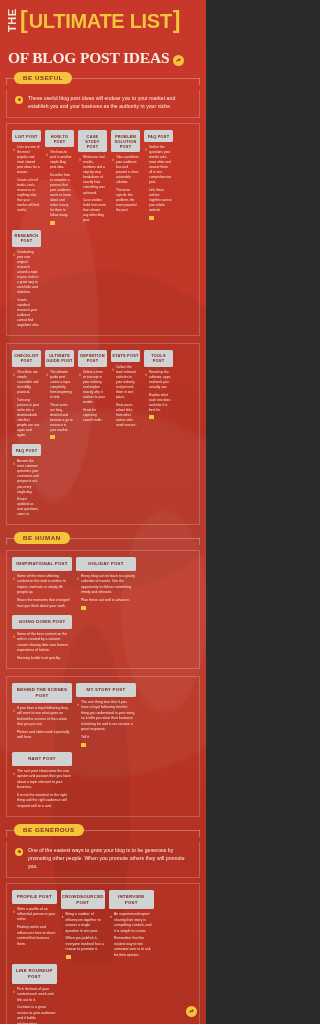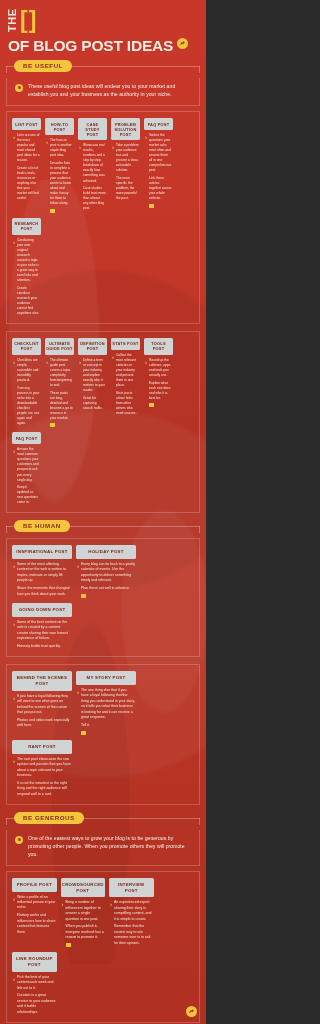--- a/index.html
+++ b/index.html
@@ -35,21 +35,21 @@
     color:#f3e3d2; line-height:.82; text-transform:uppercase;
     writing-mode:vertical-rl; transform:rotate(180deg); height:18px;
   }
   .ult-wrap { display:flex; align-items:center; gap:1px; }
   .brk { color:#f2c53d; font-size:23px; font-weight:bold; line-height:1; }
   .ult {
     font-size:20px; font-weight:bold; color:#f2c53d;
     letter-spacing:-.3px; line-height:1;
   }
   .hdr-l2 {
-    display:flex; align-items:flex-start; gap:4px; margin-top:6px;
+    display:flex; align-items:flex-end; gap:4px; margin-top:18px;font-family:Liberation Serif, serif;
   }
   .of-blog {
     font-size:15.5px; font-weight:bold; color:#f6ece2;
     letter-spacing:-.2px; line-height:1.05;
   }
   .hdr-dot {
     width:11px;height:11px;border-radius:50%;background:#f2c53d;
     display:flex;align-items:center;justify-content:center;flex:none;
   }
   .hdr-dot svg{display:block;}
@@ -131,20 +131,21 @@
 </head>
 <body>
 
 <div class="page">
 
   <div class="hdr">
     <div class="hdr-l1">
       <span class="the">THE</span>
       <span class="ult-wrap">
         <span class="brk">[</span>
+        <span class="ult">ULTIMATE LIST</span>
         <span class="brk">]</span>
       </span>
     </div>
     <div class="hdr-l2">
       <span class="of-blog">OF BLOG POST IDEAS</span>
       <span class="hdr-dot">
         <svg width="7" height="7" viewBox="0 0 10 10">
             <path d="M2 7 Q2 3 6 3 L6 1.5 L8.5 4 L6 6.5 L6 5 Q3.5 5 2.8 7.2 Z" fill="#b8331f"></path>
           </svg>
       </span>

